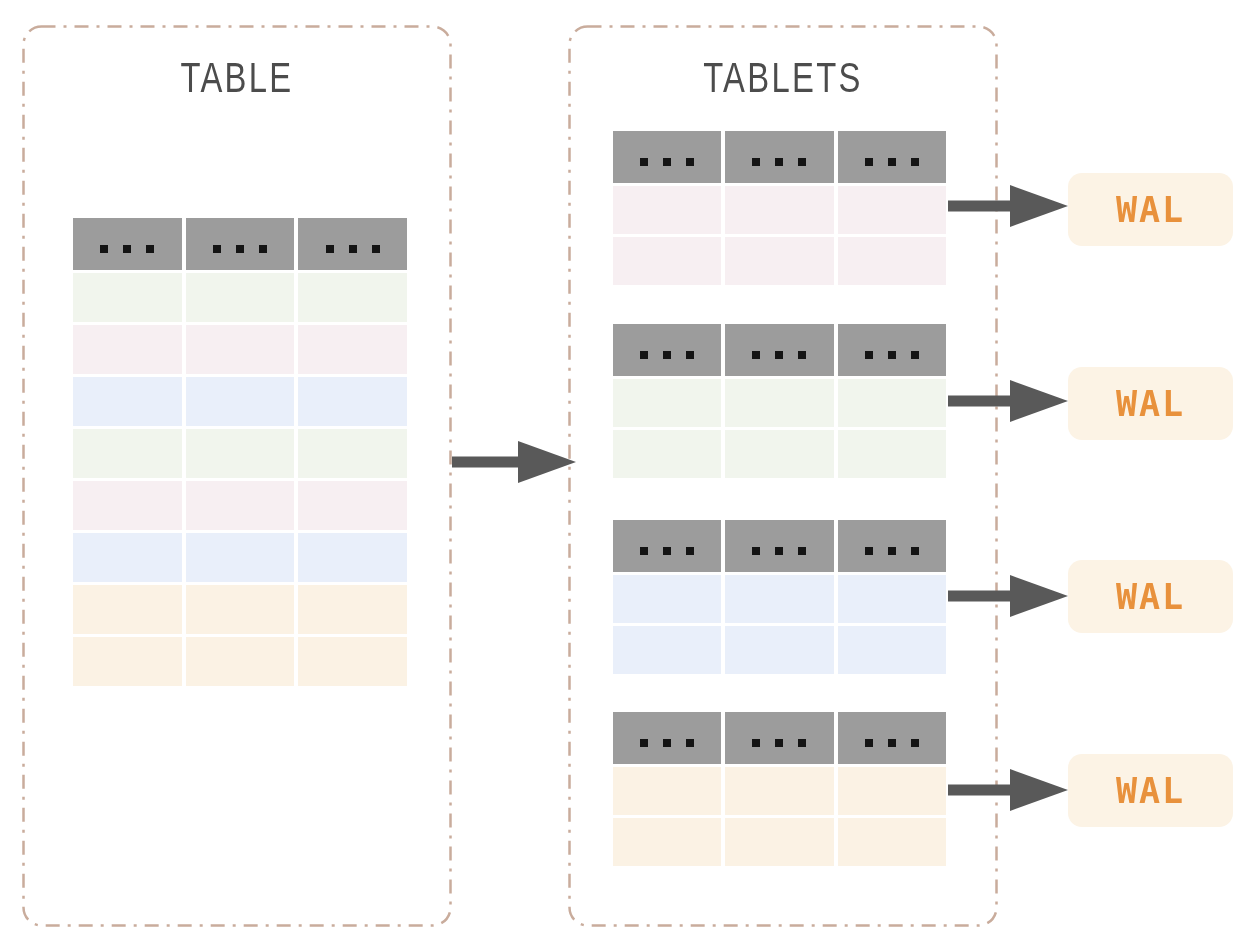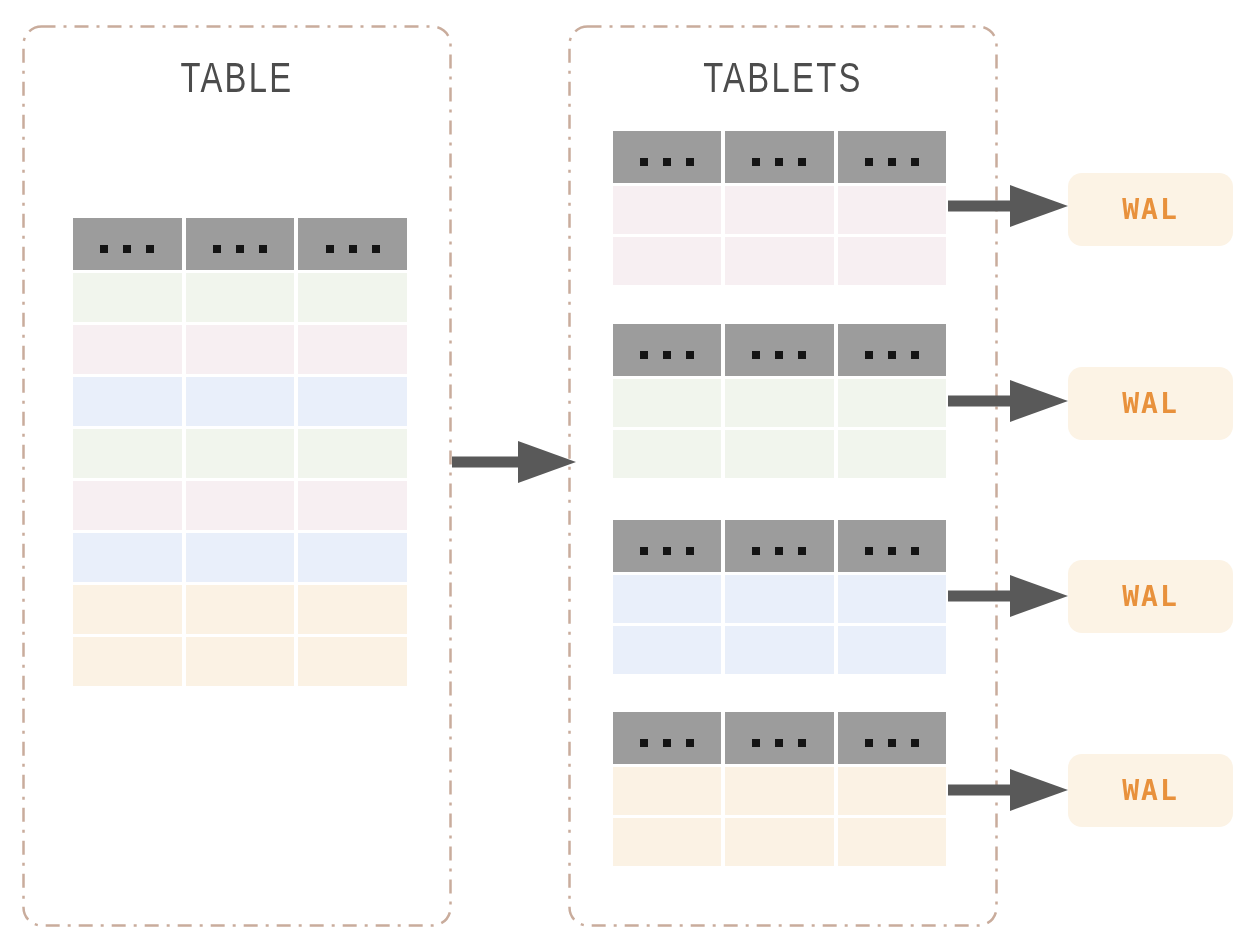--- a/index.html
+++ b/index.html
@@ -25,21 +25,21 @@
   .dots{display:flex;gap:15px;}
   .dot{width:8px;height:8px;background:var(--dot-black);}
   .dcell{height:48px;}
   .wal{
     position:absolute;width:165px;height:73px;
     background:var(--wal-bg);border-radius:14px;
     display:flex;align-items:center;justify-content:center;
   }
   .wal span{
     font-family:"DejaVu Sans Mono",monospace;font-weight:bold;
-    font-size:28px;letter-spacing:2px;color:var(--wal-text);
+    font-size:35px;letter-spacing:2px;color:var(--wal-text);
   }
   .arrow{position:absolute;}
 </style>
 </head>
 <body>
 
 <div class="canvas" id="canvas" style="--green: #f1f5ed; --pink: #f7eff2; --blue: #e9effa; --orange: #fbf2e4; --header-gray: #9c9c9c; --dot-black: #141414; --wal-bg: #fcf3e5; --wal-text: #e8913c; --arrow: #595959; --panel-border: #c9ac9c; --title-text: #4c4c4c;">
 
   <svg class="panel-border" style="left:22px;top:25px" width="430" height="902">
     <rect x="1.5" y="1.5" width="427" height="899" rx="18" fill="none" style="stroke:var(--panel-border)" stroke-width="2.5" stroke-dasharray="14 8 3 8"></rect>

